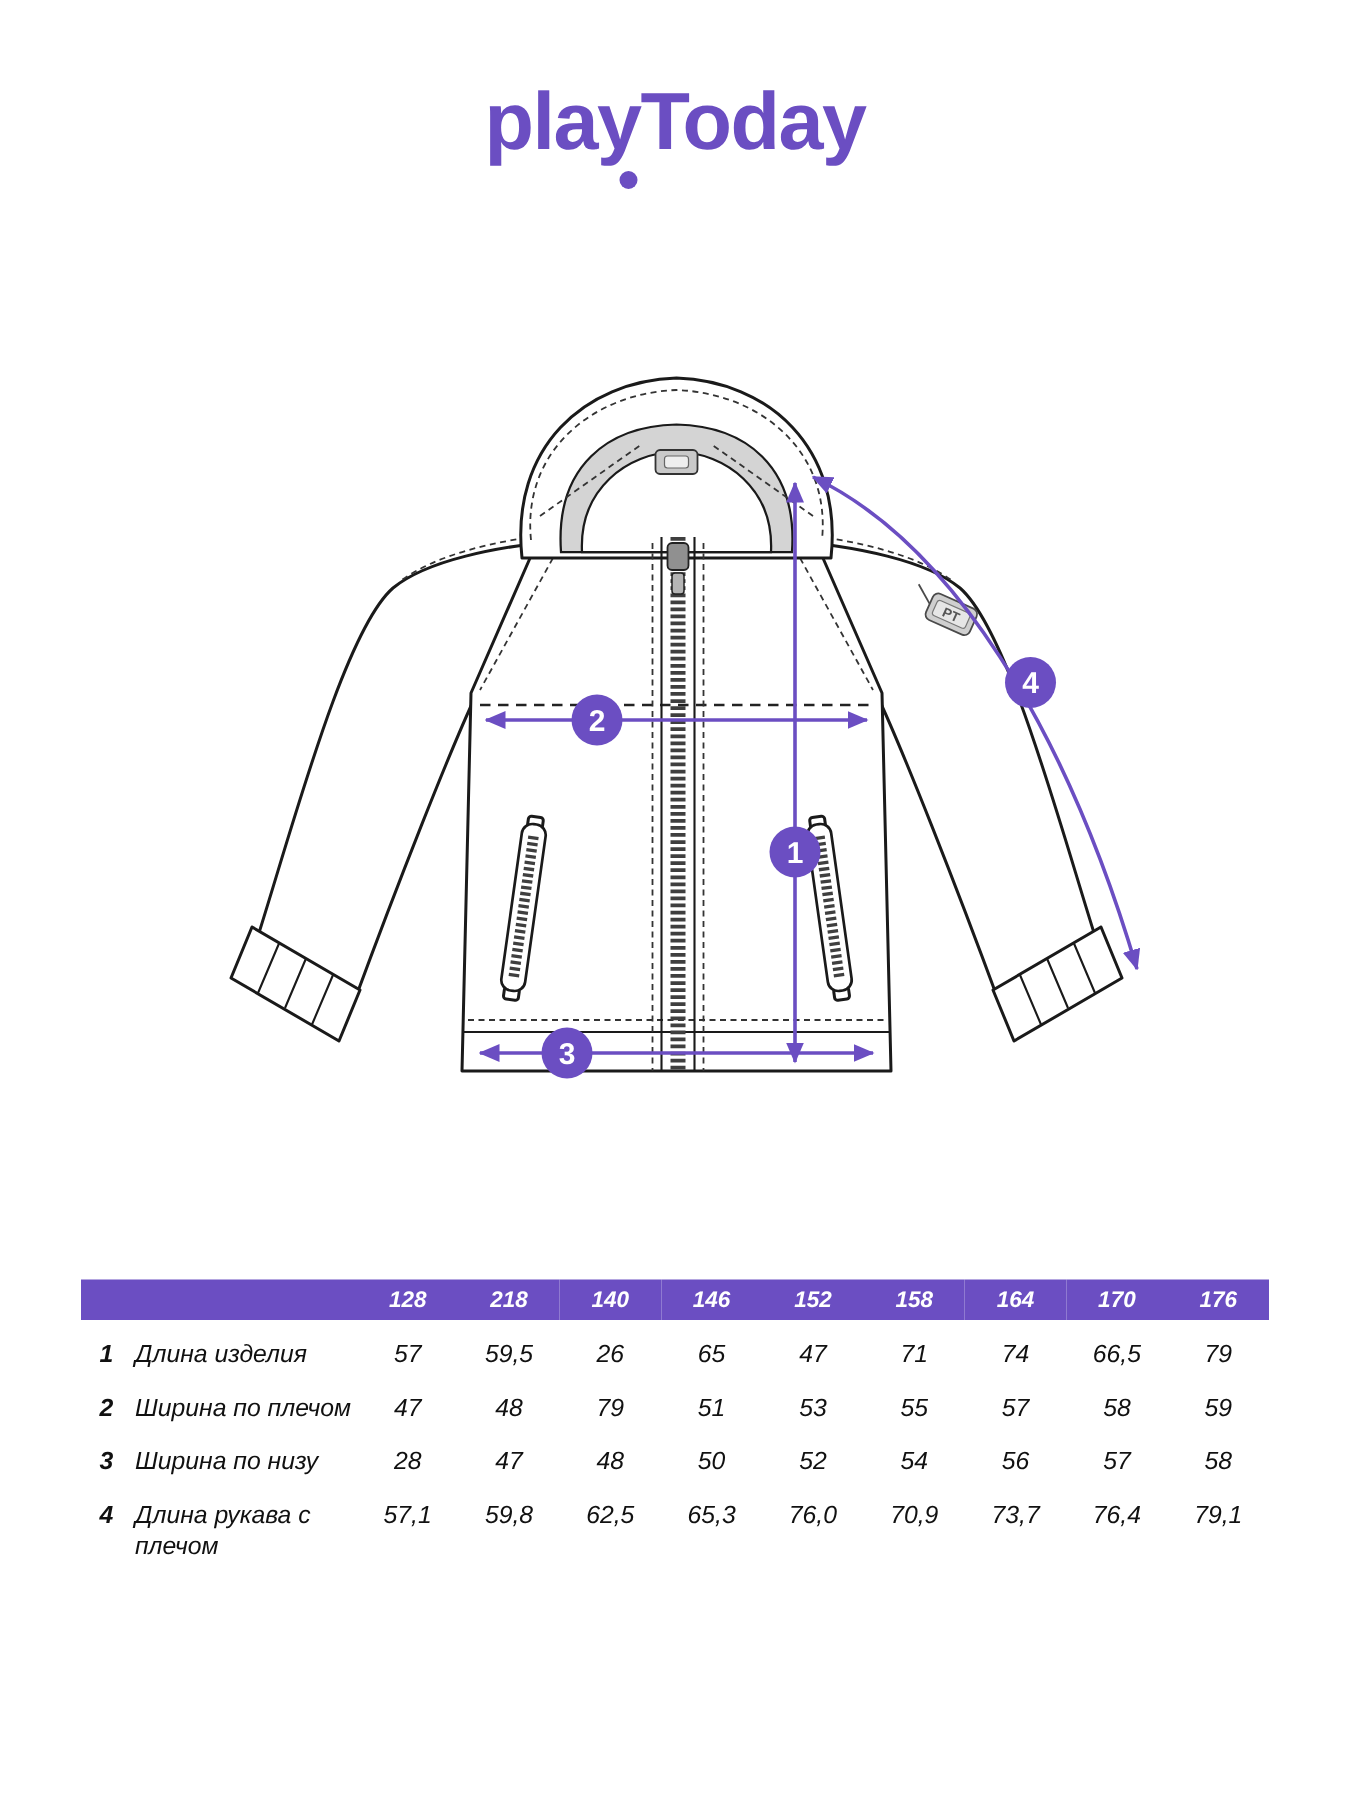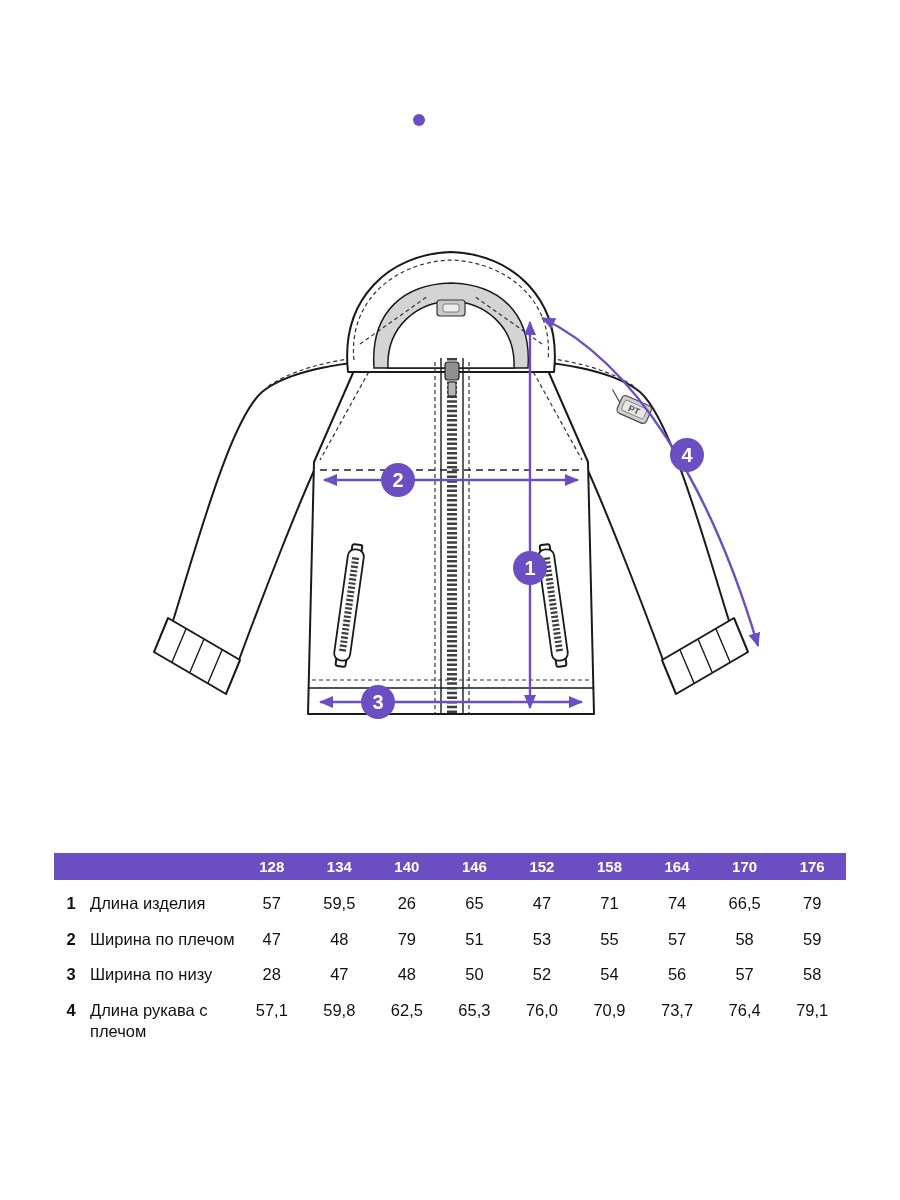--- a/index.html
+++ b/index.html
@@ -23,35 +23,36 @@
   .meas{stroke:var(--accent,#6B4EC2);stroke-width:2.4;fill:none;}
   .meas-circle{fill:var(--accent,#6B4EC2);stroke:none;}
   .circ-num{font-family:"Liberation Sans",sans-serif;font-size:20px;font-weight:bold;
         fill:#ffffff;text-anchor:middle;}
   .arrow-fill{fill:var(--accent,#6B4EC2);}
   .tag-text{font-family:"Liberation Sans",sans-serif;font-size:9px;font-weight:bold;
         fill:#555;text-anchor:middle;}
 
   
   .size-table{position:absolute;top:853px;left:54px;width:792px;
-        border-collapse:collapse;table-layout:fixed;}
+        border-collapse:collapse;table-layout:fixed;font-style:italic;}
   .size-table th{background:var(--accent,#6B4EC2);color:#fff;font-size:15px;
         font-weight:bold;padding:5px 0;text-align:center;}
   .size-table tbody td{font-size:16.5px;color:#111;vertical-align:top;
         padding:13px 0 2px 0;text-align:center;line-height:1.25;}
   .size-table td.num{font-weight:bold;}
   .size-table td.label{text-align:left;padding-left:2px;margin-top:26px;}
   .c-num{width:34px;}
   .c-label{width:150px;}
 </style>
 </head>
 <body>
 
 <div class="page">
 
+  <div class="logo">playToday</div>
   <div class="logo-dot"></div>
 
   <svg class="diagram" width="900" height="840" viewBox="0 0 900 840">
     <defs>
       <marker id="arr" markerWidth="14" markerHeight="12" refX="13" refY="6" orient="auto-start-reverse" markerUnits="userSpaceOnUse">
         <path d="M0,0 L14,6 L0,12 Z" class="arrow-fill"></path>
       </marker>
     </defs>
 
     <g>
@@ -152,21 +153,21 @@
         <col>
         <col>
         <col>
         <col>
         <col>
     </colgroup>
     <thead>
       <tr>
         <th colspan="2"></th>
       <th>128</th>
-          <th>134</th>
+          <th>218</th>
           <th>140</th>
           <th>146</th>
           <th>152</th>
           <th>158</th>
           <th>164</th>
           <th>170</th>
           <th>176</th>
         </tr>
     </thead>
     <tbody>

